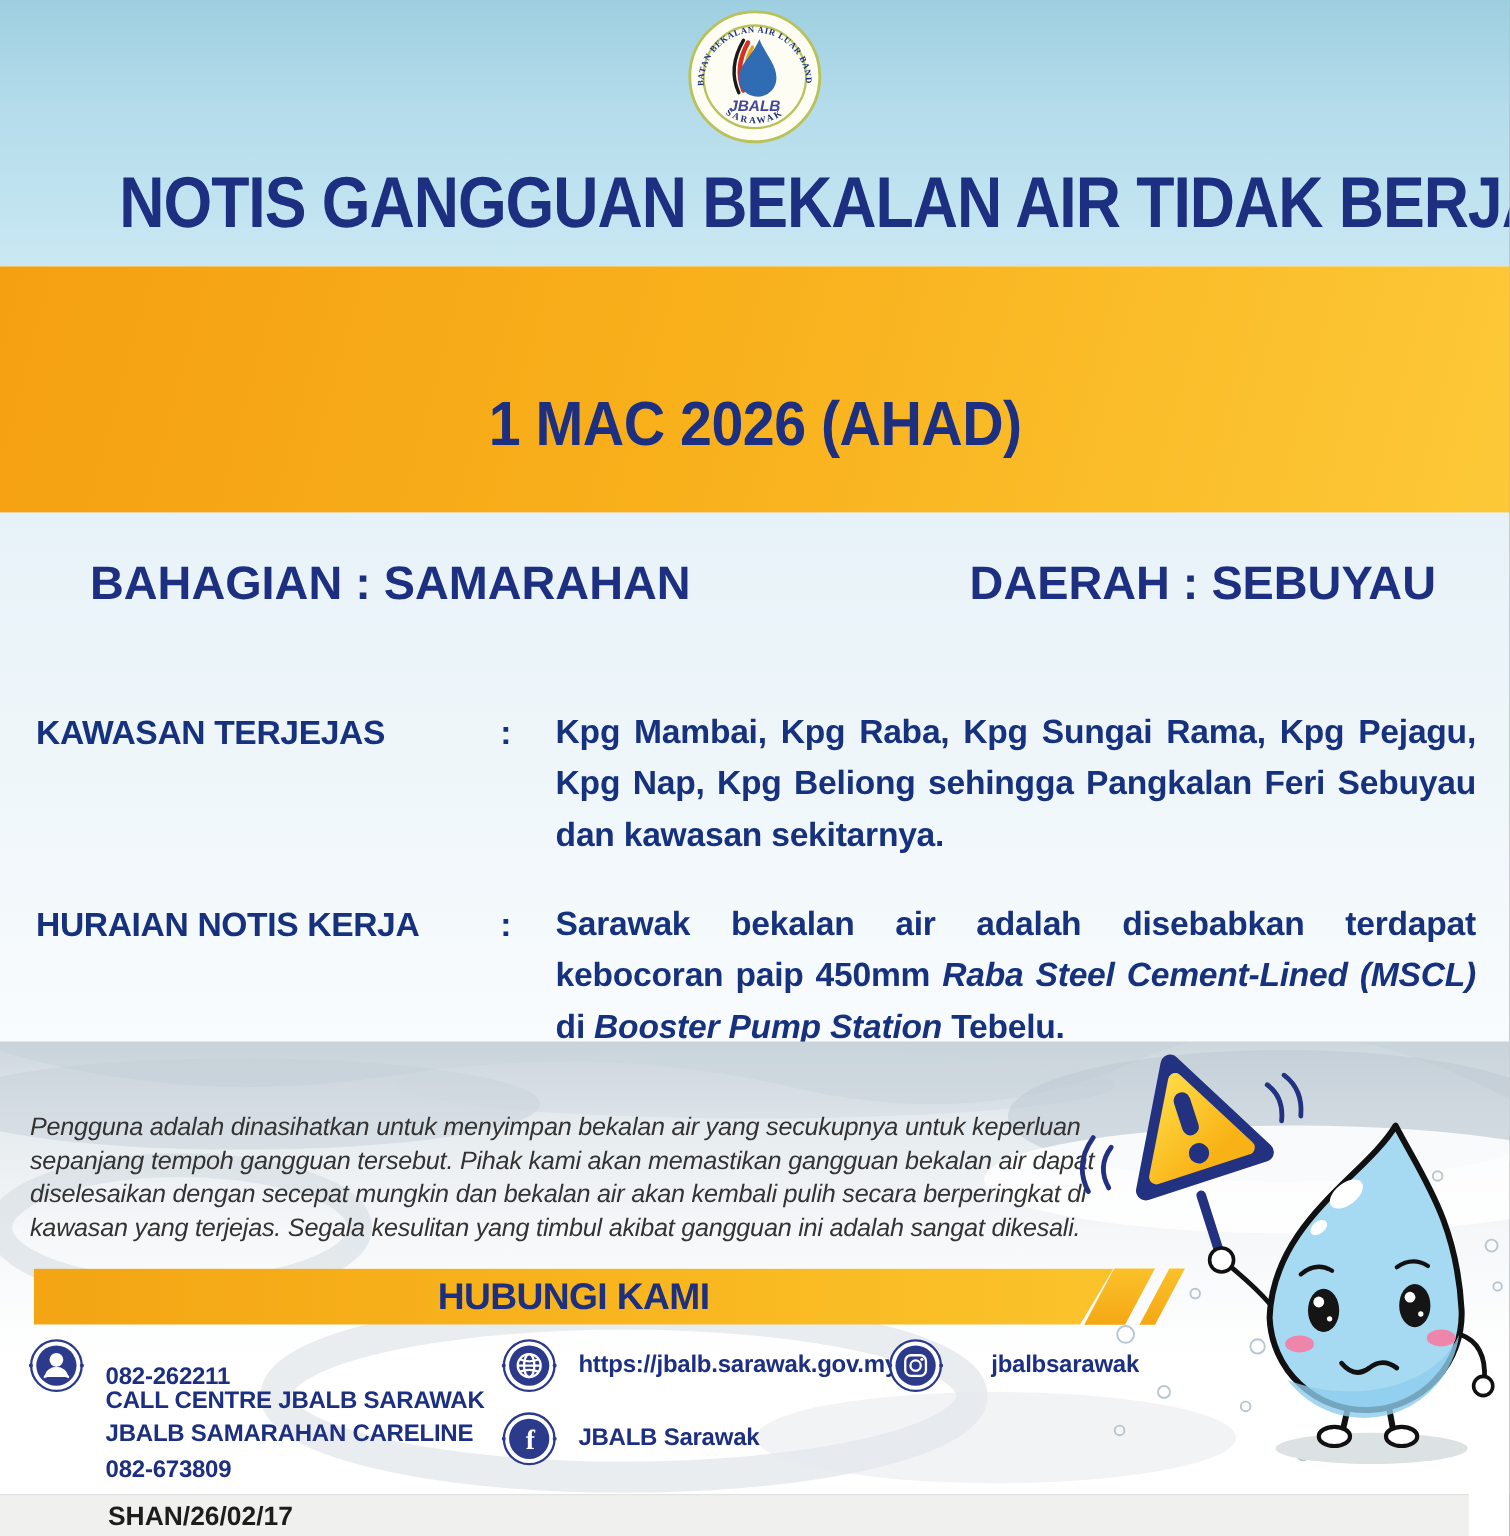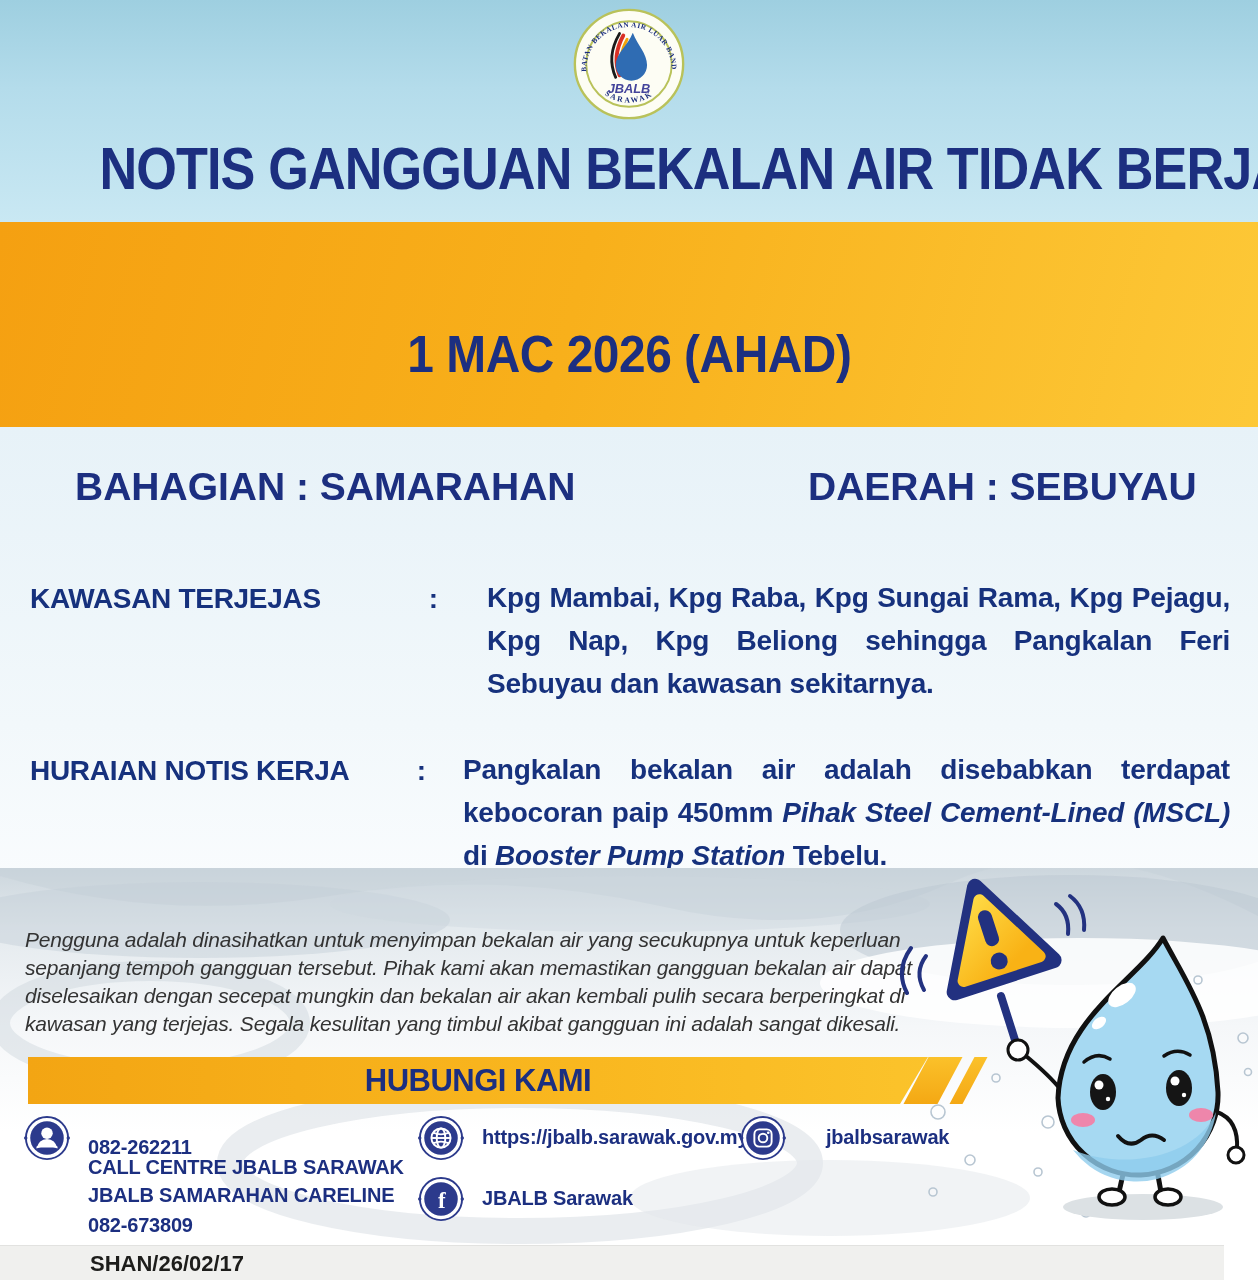--- a/index.html
+++ b/index.html
@@ -40,21 +40,21 @@
   .loc-daerah{position:absolute;left:808px;top:0;font-weight:bold;font-size:39px;color:#1c2f80;white-space:nowrap;}
   .detail-row{position:absolute;left:30px;width:1202px;display:grid;grid-template-columns:350px 83px 1fr;}
   .detail-row .label{font-weight:bold;font-size:28px;color:#16317d;letter-spacing:-0.3px;}
   .detail-row .colon{font-weight:bold;font-size:28px;color:#16317d;text-align:center;}
   .detail-row .text{
     font-weight:bold;font-size:28px;color:#16317d;line-height:43px;
     text-align:justify;text-align-last:left;margin-top:-7px;letter-spacing:-0.2px;
     padding-right:2px;
   }
   .detail-row .text .it{font-style:italic;}
-  #row-kawasan{top:156px;gap:12px;}
+  #row-kawasan{top:168px;}
   #row-huraian{top:328px;}
   
   .splash-band{
     position:absolute;left:0;top:868px;width:1258px;height:377px;
     background:linear-gradient(180deg,#ccd6dd 0%,#e4eaee 16%,#f5f7f9 42%,#ffffff 70%);
   }
   .splash-decor{position:absolute;left:0;top:0;width:1258px;height:377px;}
   .advisory{
     position:absolute;left:25px;top:58px;width:900px;
     font-style:italic;font-size:21px;line-height:28px;color:#333;
@@ -130,21 +130,21 @@
 
     <div class="detail-row" id="row-kawasan">
       <div class="label">KAWASAN TERJEJAS</div>
       <div class="colon">:</div>
       <div class="text">Kpg Mambai, Kpg Raba, Kpg Sungai Rama, Kpg Pejagu, Kpg Nap, Kpg Beliong sehingga Pangkalan Feri Sebuyau dan kawasan sekitarnya.</div>
     </div>
 
     <div class="detail-row" id="row-huraian">
       <div class="label">HURAIAN NOTIS KERJA</div>
       <div class="colon">:</div>
-      <div class="text"><span>Pangkalan bekalan air adalah disebabkan terdapat kebocoran paip 450mm </span><span class="it">Pihak Steel Cement-Lined (MSCL)</span><span> di </span><span class="it">Booster Pump Station</span><span> Tebelu.</span></div>
+      <div class="text"><span>Sarawak bekalan air adalah disebabkan terdapat kebocoran paip 450mm </span><span class="it">Raba Steel Cement-Lined (MSCL)</span><span> di </span><span class="it">Booster Pump Station</span><span> Tebelu.</span></div>
     </div>
   </div>
 
   <div class="splash-band">
     <svg class="splash-decor" viewBox="0 0 1258 377">
       <path d="M0,8 Q160,55 330,28 T660,38 T950,15 T1258,48 L1258,0 L0,0 Z" fill="#c6d1d9" opacity="0.55"></path>
       <ellipse cx="200" cy="52" rx="250" ry="38" fill="#c3ced6" opacity="0.45"></ellipse>
       <ellipse cx="630" cy="36" rx="300" ry="28" fill="#cdd7de" opacity="0.4"></ellipse>
       <ellipse cx="1070" cy="62" rx="230" ry="55" fill="#bcc8d2" opacity="0.5"></ellipse>
       <ellipse cx="1080" cy="115" rx="260" ry="45" fill="#ffffff" opacity="0.85"></ellipse>

